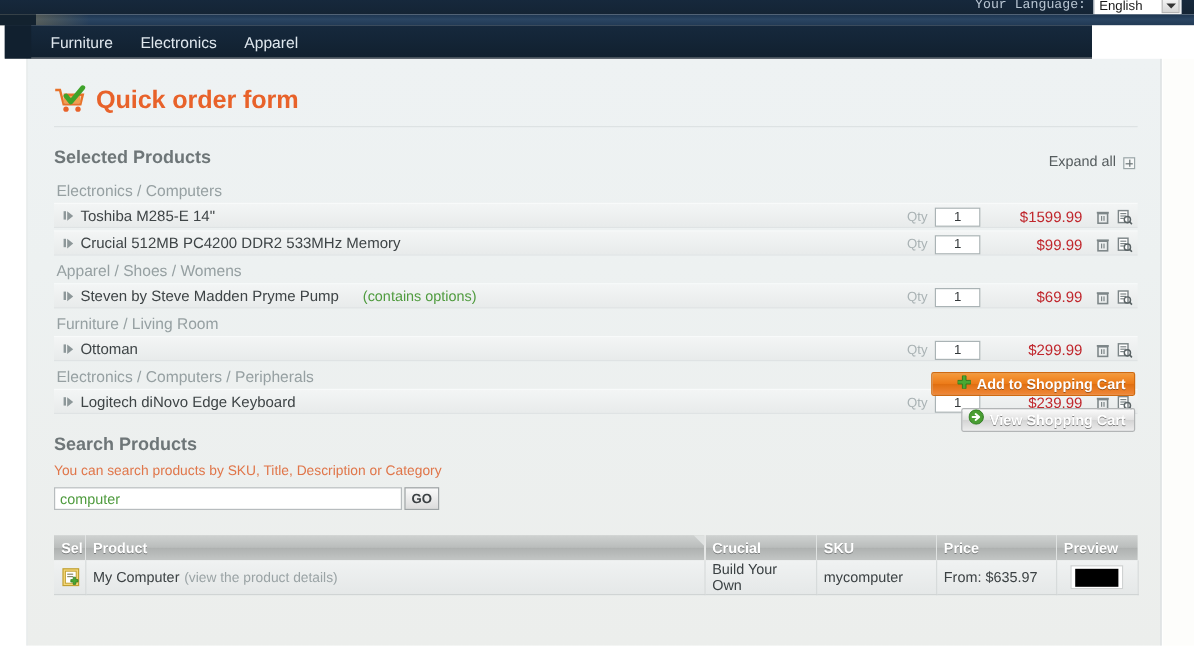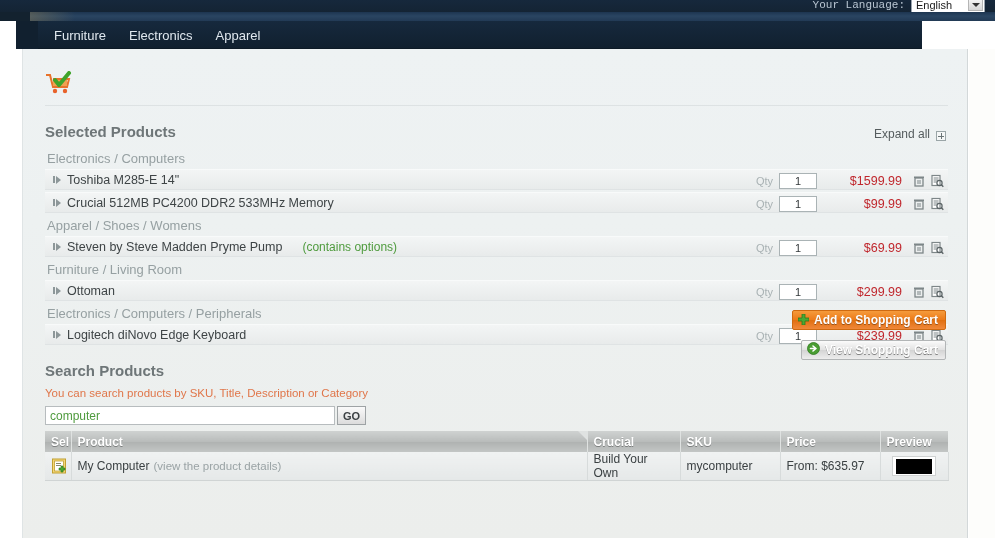--- a/index.html
+++ b/index.html
@@ -56,21 +56,21 @@
   #headband-sheen {
     position: absolute; left: 0; top: 0; width: 75px; height: 9px;
     background: linear-gradient(to right, rgba(176,150,90,.55), rgba(60,80,110,0));
   }
   #headband-sheen2 {
     position: absolute; left: 0; top: 0; width: 30px; height: 9px;
     background: #13222f;
   }
 
   #navbar {
-    position: absolute; left: 16px; top: 21px; width: 906px; height: 28px;
+    position: absolute; left: 4px; top: 21px; width: 906px; height: 28px;
     background: linear-gradient(to bottom, #16293d 0%, #11202f 100%);
     border-bottom: 1px solid #0d1a26;
   }
   #nav-left-cap {
     position: absolute; left: 0; top: 0; width: 22px; height: 28px;
     background: #11202f;
   }
   .nav-items {
     position: absolute; left: 38px; top: 0; height: 28px;
     display: flex; align-items: center; gap: 23px;
@@ -172,21 +172,21 @@
     line-height: 14px; font-family: "Liberation Sans", sans-serif;
     padding: 0;
   }
   .price { font-size: 12.5px; font-weight: normal; color: #c0272d; min-width: 60px; text-align: right; margin-left: 19px; }
   .row-icons { display: flex; align-items: center; gap: 4px; margin-left: 4px; }
   .ico { width: 14px; height: 14px; display: block; cursor: pointer; }
 
   
   #btn-add {
     position: absolute; right: 21px; top: 261px;
-    height: 20px; padding: 0 7px 0 5px;
+    height: 20px; padding: 0 7px 0 21px;
     background: linear-gradient(to bottom,#f59b3c 0%,#ec7a18 50%,#e06f10 51%,#f0883a 100%);
     border: 1px solid #cf6a10;
     border-radius: 2px;
     display: flex; align-items: center; gap: 5px;
     cursor: pointer;
   }
   #btn-view {
     position: absolute; right: 21px; top: 291px;
     height: 20px; padding: 0 7px 0 5px;
     background: linear-gradient(to bottom,#fbfbfb 0%,#e2e2e2 48%,#d4d4d4 52%,#ededed 100%);
@@ -227,21 +227,21 @@
     width: 29px; height: 19px;
     background: linear-gradient(to bottom,#fafafa,#dcdcdc);
     border: 1px solid #9ea3a5;
     font-size: 11px; font-weight: bold; color: #3b4043;
     display: flex; align-items: center; justify-content: center;
     cursor: pointer;
     font-family: "Liberation Sans", sans-serif;
   }
 
   
-  #results { position: absolute; left: 22px; top: 382px; width: 903px; }
+  #results { position: absolute; left: 22px; top: 397px; width: 903px; }
   #results table { border-collapse: collapse; width: 903px; table-layout: fixed; }
   #results th {
     height: 21px;
     background: linear-gradient(to bottom,#cfd2d1 0%, #b9bcbb 50%, #aeb1b0 51%, #c3c6c5 100%);
     color: #ffffff; font-size: 12px; font-weight: bold; text-align: left;
     padding: 0 0 0 6px;
     border-right: 1px solid #dfe2e1;
     text-shadow: 0 1px 0 rgba(110,113,112,.8);
     position: relative;
   }
@@ -311,20 +311,21 @@
   <div id="title-row">
     <span class="cart-icon">
       <svg width="30" height="26" viewBox="0 0 30 26">
         <path d="M2 4 h4 l3 12 h14 l2 -8 h-16" fill="none" stroke="#e8722a" stroke-width="2"></path>
         <rect x="9" y="9" width="14" height="6" fill="#f0a050"></rect>
         <circle cx="11" cy="20" r="2.2" fill="#e8622a"></circle>
         <circle cx="21" cy="20" r="2.2" fill="#e8622a"></circle>
         <path d="M11 9 L15 14 L25 2" fill="none" stroke="#3fa32a" stroke-width="4" stroke-linecap="round" stroke-linejoin="round"></path>
       </svg>
     </span>
+    <span id="page-title">Quick order form</span>
   </div>
   <div id="title-rule"></div>
 
   <div class="section-head" id="sel-prod-head">Selected Products</div>
 
   <div id="expand-all">
     <span id="expand-all-label">Expand all</span>
     <span class="plus-box"></span>
   </div>
 

